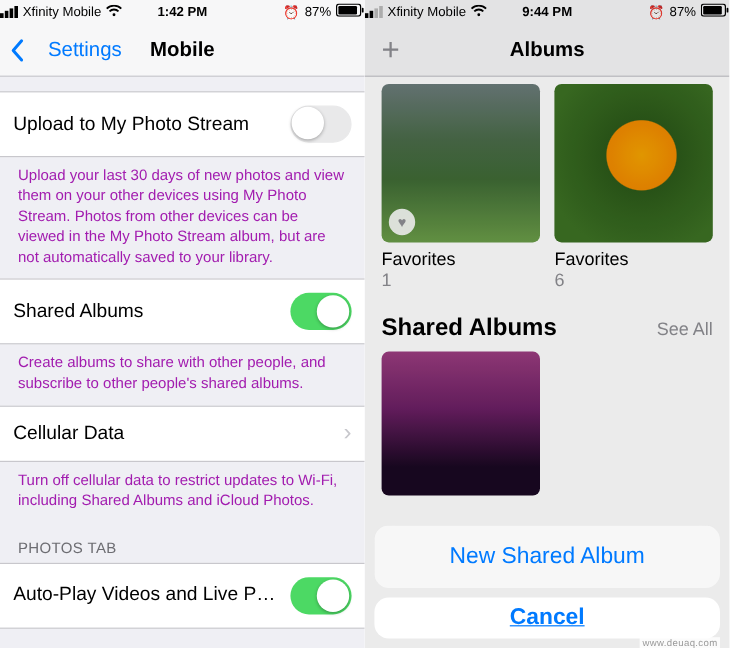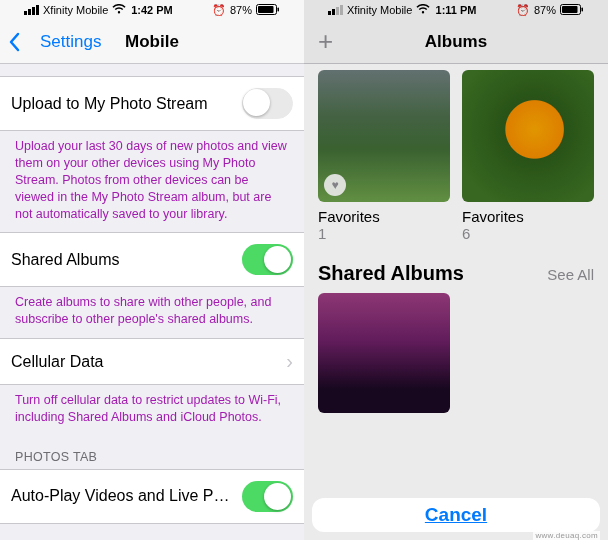--- a/index.html
+++ b/index.html
@@ -1,21 +1,21 @@
 <!DOCTYPE html>
 <html><head>
 <meta charset="utf-8">
 <style>
 * { margin: 0; padding: 0; box-sizing: border-box; font-family: -apple-system, "Helvetica Neue", Arial, sans-serif; -webkit-font-smoothing: antialiased; }
 body { background: #fff; width: 608px; height: 540px; overflow: hidden; position: relative; }
 .phones { display: flex; height: 100%; }
 .phone { width: 50%; height: 100%; background: #efeff4; position: relative; overflow: hidden; }
 
 
-.statusbar { height: 20px; background: #f7f7f8; display: flex; align-items: center; justify-content: space-between; padding: 0 24px; font-size: 11px; font-weight: 500; color: #000; }
+.statusbar { height: 20px; background: #f7f7f8; display: flex; align-items: center; justify-content: space-between; padding: 0 0; font-size: 11px; font-weight: 500; color: #000; }
 .sb-left, .sb-right { display: flex; align-items: center; gap: 4px; }
 .sb-center { position: absolute; left: 0; right: 0; text-align: center; font-weight: 600; }
 .sig { display: flex; align-items: flex-end; gap: 1px; }
 .sig span { width: 3px; background: #000; display: block; }
 .phone-right .sig span { background: #bbb; }
 .phone-right .sig span.on { background: #000; }
 
 
 .navbar { height: 44px; background: #f7f7f8; border-bottom: 0.5px solid #c8c7cc; display: flex; align-items: center; justify-content: center; position: relative; }
 .nav-title { font-size: 17px; font-weight: 600; color: #000; }
@@ -155,21 +155,21 @@
             <span style="height:8px"></span>
             <span style="height:10px"></span>
           </div>
         <span>Xfinity Mobile</span>
         <span>
           <svg width="14" height="10" viewBox="0 0 14 10">
               <path d="M7 9.5a1.2 1.2 0 100-2.4 1.2 1.2 0 000 2.4zm-3.2-3.4a4.5 4.5 0 016.4 0l1.1-1.1a6 6 0 00-8.6 0l1.1 1.1zm-2.3-2.3a7.7 7.7 0 0111 0l1.1-1.1a9.3 9.3 0 00-13.2 0l1.1 1.1z" fill="#000"></path>
             </svg>
         </span>
       </div>
-      <div class="sb-center">1:11 PM</div>
+      <div class="sb-center">9:44 PM</div>
       <div class="sb-right">
         <span>⏰</span>
         <span>87%</span>
         <span>
           <svg width="24" height="11" viewBox="0 0 24 11">
               <rect x="0.5" y="0.5" width="20" height="10" rx="2" fill="none" stroke="#000"></rect>
               <rect x="2" y="2" width="15.5" height="7" rx="1" fill="#000"></rect>
               <rect x="21.5" y="3.5" width="1.5" height="4" rx="0.7" fill="#000"></rect>
             </svg>
         </span>
@@ -199,20 +199,21 @@
     <div class="section-header">
       <div class="section-title">Shared Albums</div>
       <div class="see-all">See All</div>
     </div>
 
     <div class="thumb-prev ph-purple"></div>
 
     <div class="sheet-overlay"></div>
     <div class="sheet">
       <div class="sheet-group">
+        <div class="sheet-btn">New Shared Album</div>
       </div>
       <div class="sheet-cancel">Cancel</div>
     </div>
   </div>
 
 </div>
 
 <div class="watermark">www.deuaq.com</div>
 
 </body></html>

